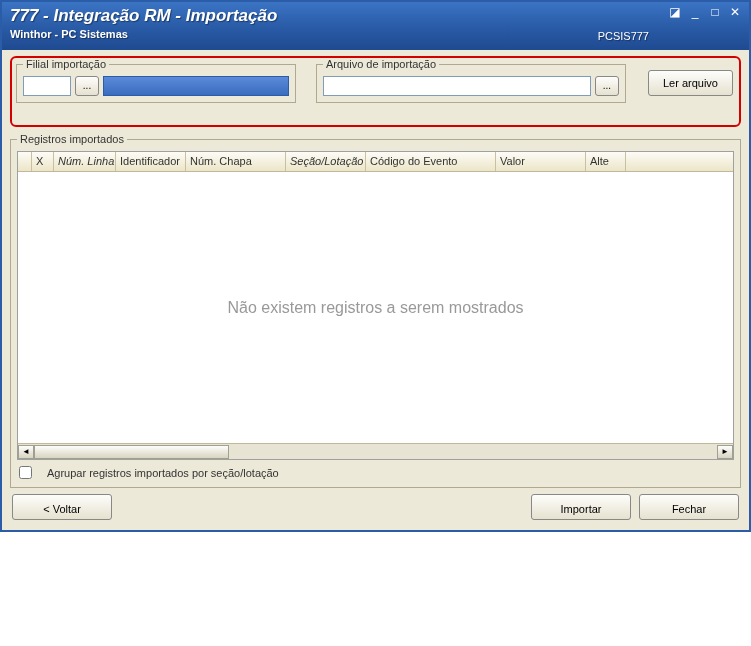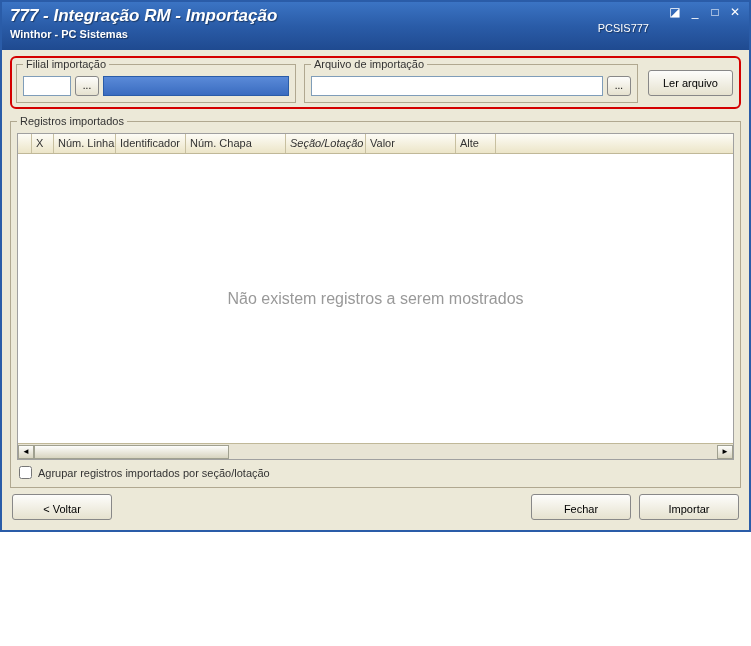--- a/index.html
+++ b/index.html
@@ -34,21 +34,21 @@
   }
   .titlebar .subtitle {
     font-size: 11px;
     font-weight: bold;
     text-shadow: 1px 1px 1px rgba(0,0,0,0.4);
     margin-top: 2px;
   }
   .titlebar .code {
     position: absolute;
     right: 100px;
-    top: 20px;
+    top: 28px;
     font-size: 11px;
     text-shadow: 1px 1px 1px rgba(0,0,0,0.4);
   }
   .window-controls {
     position: absolute;
     right: 6px;
     top: 4px;
     display: flex;
     gap: 4px;
     align-items: center;
@@ -65,23 +65,23 @@
   .content {
     flex: 1;
     padding: 6px 8px 8px 8px;
     display: flex;
     flex-direction: column;
     gap: 6px;
   }
   .highlight-row {
     border: 2px solid #d40000;
     border-radius: 6px;
-    padding: 0px 4px 4px 4px;
-    display: flex;
-    gap: 8px;
+    padding: 0px 4px 22px 4px;
+    display: flex;
+    gap: 20px;
     align-items: stretch;
   }
   fieldset.group {
     border: 1px solid #b0a890;
     padding: 6px;
     position: relative;
     background: #ece9d8;
   }
   fieldset.group legend {
     font-size: 11px;
@@ -202,34 +202,34 @@
     left: 0;
     width: 195px;
     height: 14px;
     background: linear-gradient(to bottom,#fdfdfb,#d8d4c0);
     border: 1px solid #a0a090;
   }
   .checkbox-row {
     padding: 6px 2px 2px 2px;
     display: flex;
     align-items: center;
-    gap: 6px;
+    gap: 15px;
     font-size: 11px;
     color: #333;
   }
   .checkbox-row input { width: 13px; height: 13px; }
   .footer {
     display: flex;
     padding: 0 2px 2px 2px;
     gap: 8px;
   }
   .footer .spacer { flex: 1; }
   .footer .btn { width: 100px; height: 26px; }
   .col-x { width: 22px; }
-  .col-linha { width: 62px; }
+  .col-linha { width: 62px; font-style: italic; }
   .col-ident { width: 70px; }
   .col-chapa { width: 100px; }
   .col-secao { width: 80px; font-style: italic; }
   .col-evento { width: 130px; }
   .col-valor { width: 90px; }
   .col-orig { width: 110px; }
   .col-alt { width: 40px; }
 </style>
 </head>
 <body>
@@ -279,20 +279,21 @@
       <legend>Registros importados</legend>
 
       <div class="grid-wrap">
         <div class="grid-header">
           <div class="col" style="width:14px"></div>
           <div class="col col-x">X</div>
           <div class="col col-linha">Núm. Linha</div>
           <div class="col col-ident">Identificador</div>
           <div class="col col-chapa">Núm. Chapa</div>
           <div class="col col-secao">Seção/Lotação</div>
+          <div class="col col-evento">Código do Evento</div>
           <div class="col col-valor">Valor</div>
           <div class="col col-alt">Alte</div>
         </div>
         <div class="grid-body">
           <span>Não existem registros a serem mostrados</span>
         </div>
         <div class="hscroll">
           <div class="arrow">◄</div>
           <div class="track">
             <div class="thumb"></div>
@@ -303,19 +304,19 @@
 
       <div class="checkbox-row">
         <input type="checkbox" style="">
         <span>Agrupar registros importados por seção/lotação</span>
       </div>
     </fieldset>
 
     <div class="footer">
       <button class="btn">&lt; Voltar</button>
       <div class="spacer"></div>
+      <button class="btn">Importar</button>
       <button class="btn">Fechar</button>
-      <button class="btn">Importar</button>
     </div>
 
   </div>
 
 </div>
 
 </body></html>

